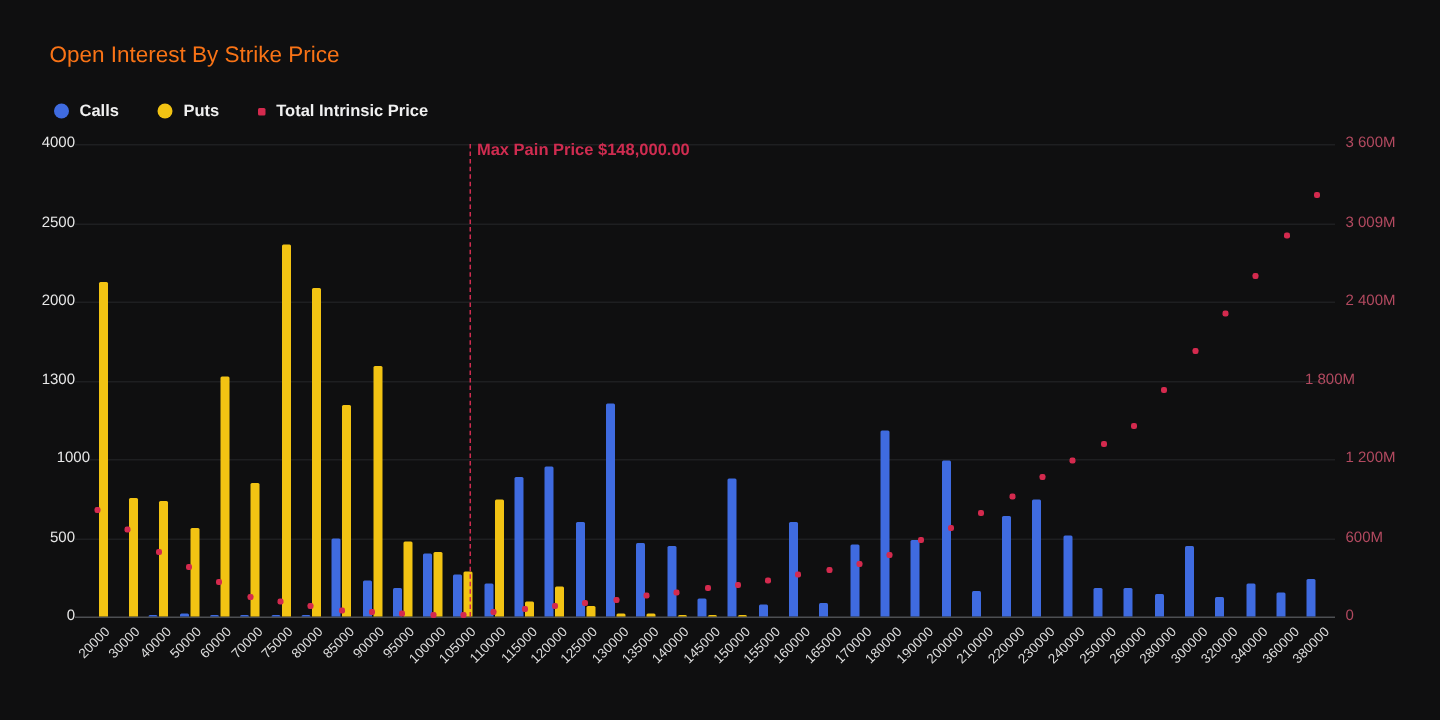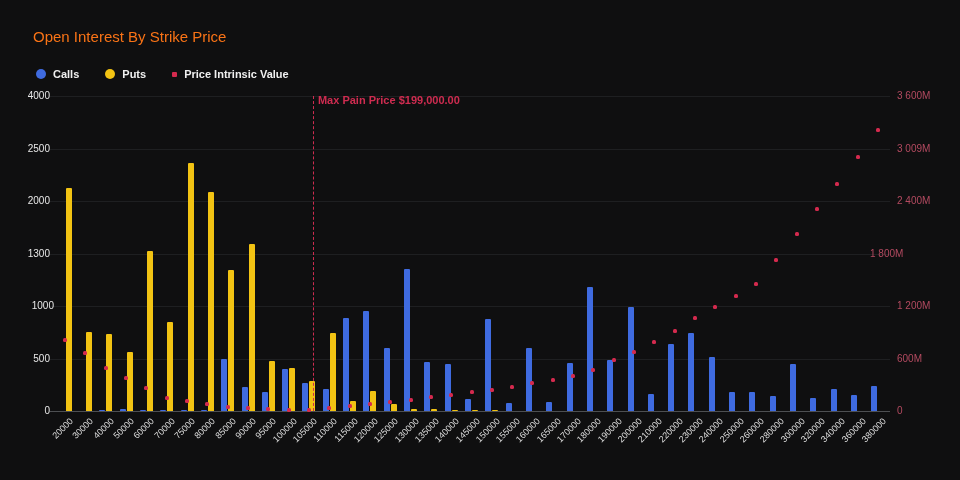--- a/index.html
+++ b/index.html
@@ -34,31 +34,31 @@
     <div class="legend-item">
       <span class="legend-marker circle" id="mk-calls" style="background: rgb(63, 107, 224);"></span>
       <span class="legend-label">Calls</span>
     </div>
     <div class="legend-item">
       <span class="legend-marker circle" id="mk-puts" style="background: rgb(242, 195, 19);"></span>
       <span class="legend-label">Puts</span>
     </div>
     <div class="legend-item">
       <span class="legend-marker square" id="mk-intr" style="background: rgb(212, 42, 78);"></span>
-      <span class="legend-label">Price Intrinsic Value</span>
+      <span class="legend-label">Total Intrinsic Price</span>
     </div>
   </div>
 
   <div id="plot">
       <div class="gridline zero" style="left: 50px; top: 411px; width: 840px;"></div>
       <div class="ytick-left" style="left: 4px; top: 405px;">0</div>
       <div class="gridline" style="left: 50px; top: 358.5px; width: 840px;"></div>
       <div class="ytick-left" style="left: 4px; top: 352.5px;">500</div>
       <div class="gridline" style="left: 50px; top: 306px; width: 840px;"></div>
-      <div class="ytick-left" style="left: 8px; top: 300px;">1000</div>
+      <div class="ytick-left" style="left: 14px; top: 300px;">1000</div>
       <div class="gridline" style="left: 50px; top: 253.5px; width: 840px;"></div>
       <div class="ytick-left" style="left: 4px; top: 247.5px;">1300</div>
       <div class="gridline" style="left: 50px; top: 201px; width: 840px;"></div>
       <div class="ytick-left" style="left: 4px; top: 195px;">2000</div>
       <div class="gridline" style="left: 50px; top: 148.5px; width: 840px;"></div>
       <div class="ytick-left" style="left: 4px; top: 142.5px;">2500</div>
       <div class="gridline" style="left: 50px; top: 96px; width: 840px;"></div>
       <div class="ytick-left" style="left: 4px; top: 90px;">4000</div>
       <div class="ytick-right" style="left: 897px; top: 405px;">0</div>
       <div class="ytick-right" style="left: 897px; top: 352.5px;">600M</div>
@@ -206,14 +206,14 @@
       <div class="dot" style="left: 753.939px; top: 282.125px; background: rgb(212, 42, 78);"></div>
       <div class="dot" style="left: 774.256px; top: 257.625px; background: rgb(212, 42, 78);"></div>
       <div class="dot" style="left: 794.573px; top: 232.25px; background: rgb(212, 42, 78);"></div>
       <div class="dot" style="left: 814.89px; top: 206.875px; background: rgb(212, 42, 78);"></div>
       <div class="dot" style="left: 835.207px; top: 181.5px; background: rgb(212, 42, 78);"></div>
       <div class="dot" style="left: 855.524px; top: 155.25px; background: rgb(212, 42, 78);"></div>
       <div class="dot" style="left: 875.841px; top: 128.125px; background: rgb(212, 42, 78);"></div>
     </div>
 
   <div id="max-pain-line" style="left: 312.963px; top: 96px; height: 315px;"></div>
-  <div id="max-pain-label" style="left: 317.963px; top: 94px;">Max Pain Price $199,000.00</div>
+  <div id="max-pain-label" style="left: 317.963px; top: 94px;">Max Pain Price $148,000.00</div>
 </div>
 
 </body></html>

